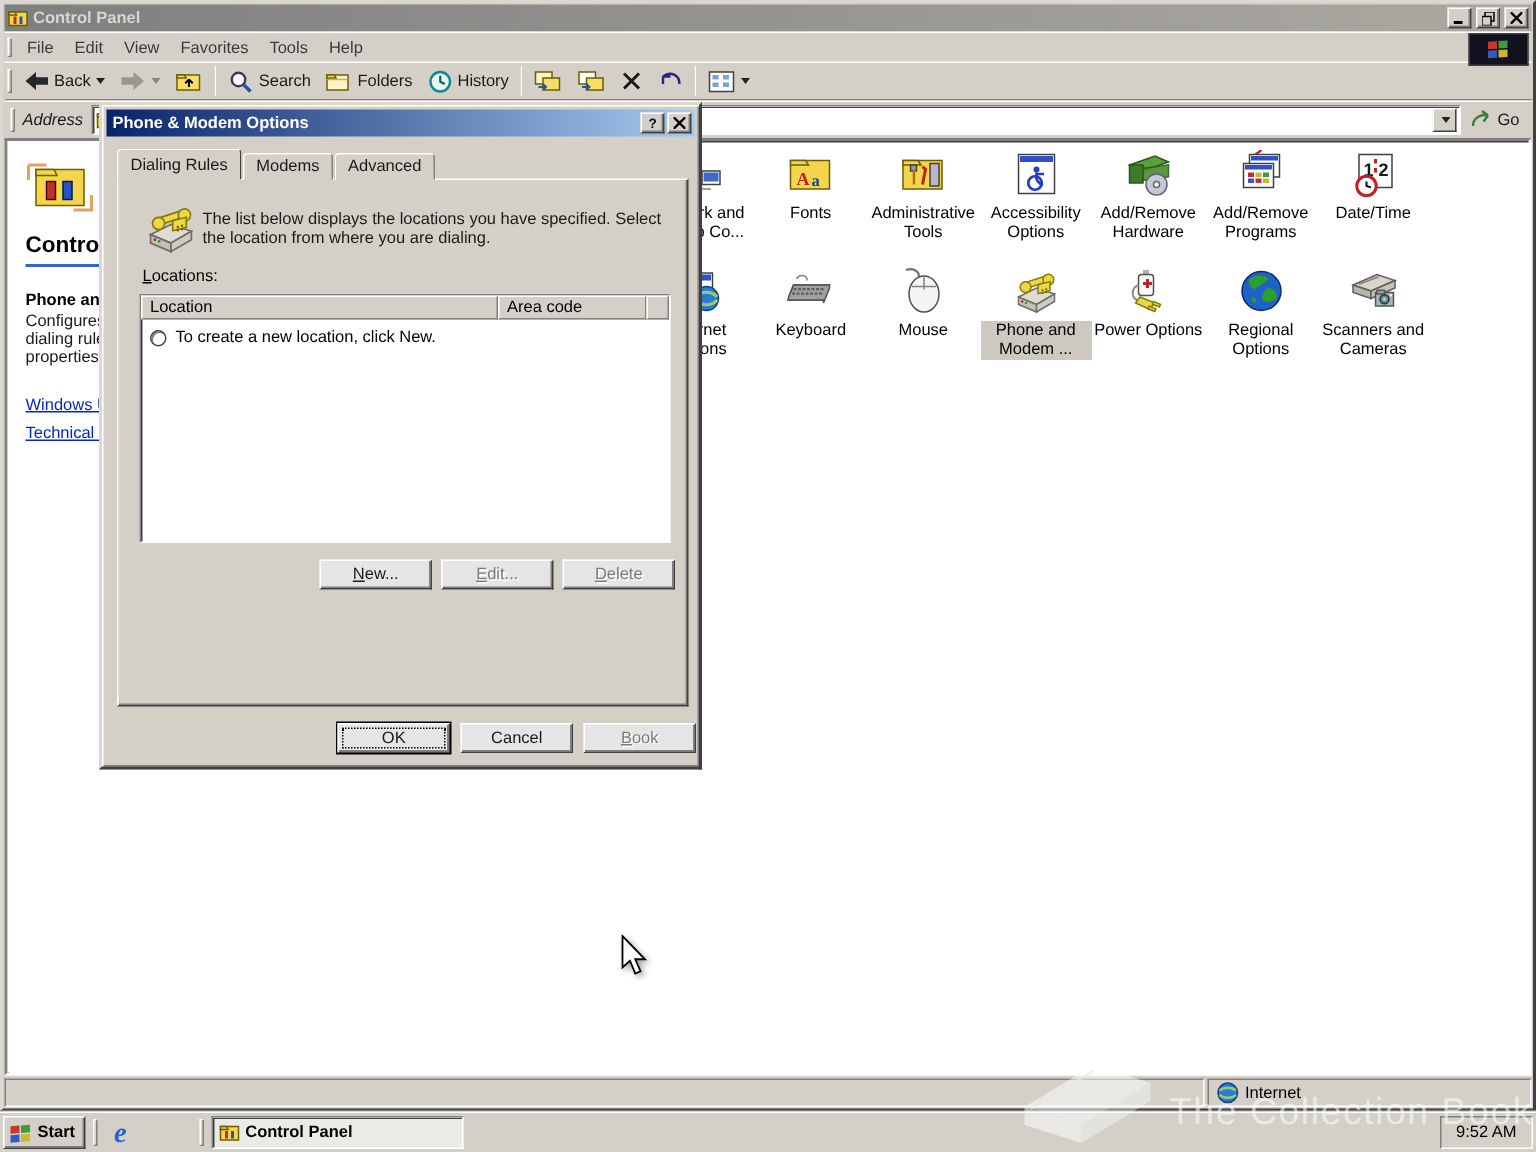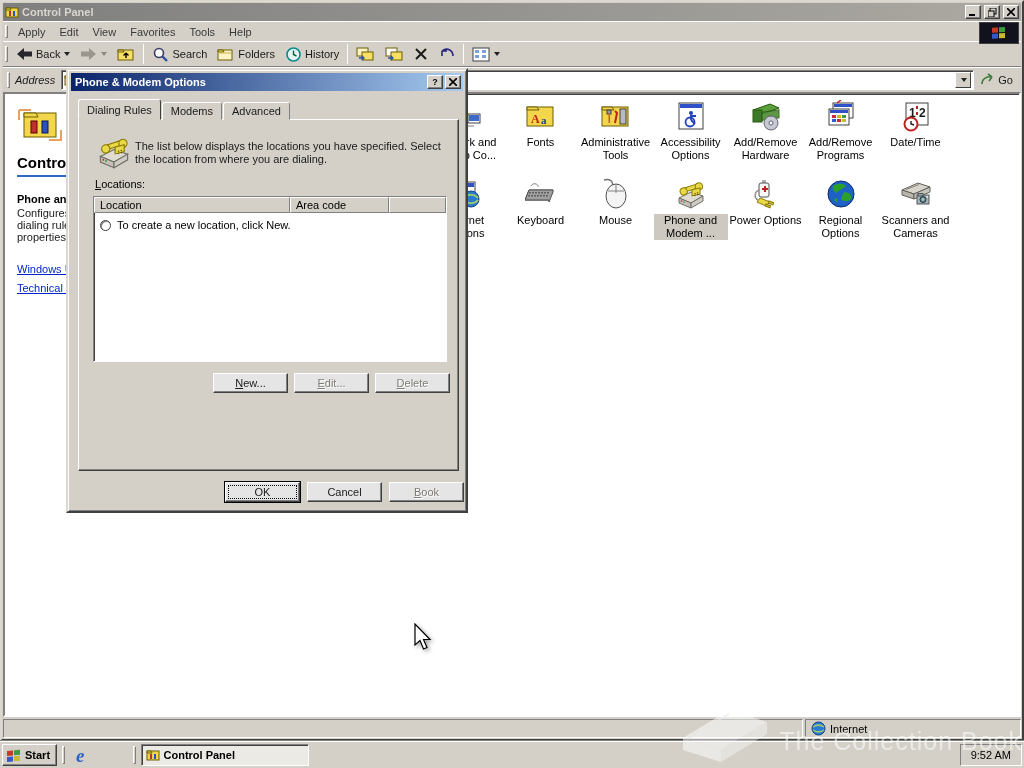--- a/index.html
+++ b/index.html
@@ -80,21 +80,21 @@
   .tabpanel{position:absolute;left:10px;top:49px;width:381px;height:352px;background:#D4D0C8;
     border:1px solid;border-color:#FFF #404040 #404040 #FFF;box-shadow:inset -1px -1px 0 #808080;}
   .phone-big{position:absolute;left:16px;top:16px;}
   .dlg-desc{position:absolute;left:56px;top:20px;width:322px;line-height:13px;color:#1A1A1A;}
   .loc-label{position:absolute;left:16px;top:58px;}
   .u1::first-letter{text-decoration:underline;}
   .listbox{position:absolute;left:14px;top:76px;width:354px;height:166px;background:#FFF;
     border:1px solid;border-color:#808080 #FFF #FFF #808080;box-shadow:inset 1px 1px 0 #404040;overflow:hidden;}
   .lv-header{display:flex;height:16px;}
   .lv-col{background:#D4D0C8;border:1px solid;border-color:#FFF #808080 #808080 #FFF;padding:1px 5px;white-space:nowrap;overflow:hidden;}
-  .lv-col.c1{width:196px;}
+  .lv-col.c1{width:238px;}
   .lv-col.c2{width:99px;}
   .lv-col.c3{flex:1;}
   .lv-row{display:flex;align-items:center;gap:6px;padding:6px 4px 0 6px;}
   .radio{width:11px;height:11px;border-radius:50%;background:#FFF;border:1px solid #404040;
     box-shadow:inset 1px 1px 0 #808080, 1px 1px 0 #FFF;flex:0 0 auto;}
   .row-btns{position:absolute;left:134px;top:253px;display:flex;gap:6px;}
   .btn{width:75px;height:20px;background:#e5e5e5;border:1px solid;border-color:#FFF #404040 #404040 #FFF;
     box-shadow:inset -1px -1px 0 #808080;display:flex;align-items:center;justify-content:center;color:#1A1A1A;}
   .btn .bl{display:block;}
   .btn.dis{color:#7E7A74;text-shadow:1px 1px 0 #FFF;}
@@ -147,21 +147,21 @@
         </span>
       <span class="capbtn">
           <svg width="8" height="8" viewBox="0 0 8 8">
             <path d="M0,0 L8,8 M8,0 L0,8" stroke="#000" stroke-width="1.6"></path>
           </svg>
         </span>
     </div>
 
     <div class="menubar">
       <span class="grip"></span>
-      <span class="menu-item">Apply</span>
+      <span class="menu-item">File</span>
       <span class="menu-item">Edit</span>
       <span class="menu-item">View</span>
       <span class="menu-item">Favorites</span>
       <span class="menu-item">Tools</span>
       <span class="menu-item">Help</span>
       <span class="throbber">
         <svg width="18" height="16" viewBox="0 0 18 16">
             <g transform="skewY(-4)">
               <rect x="2" y="3" width="6" height="5" fill="#C63828"></rect>
               <rect x="9" y="3" width="6" height="5" fill="#3E9B3E"></rect>

